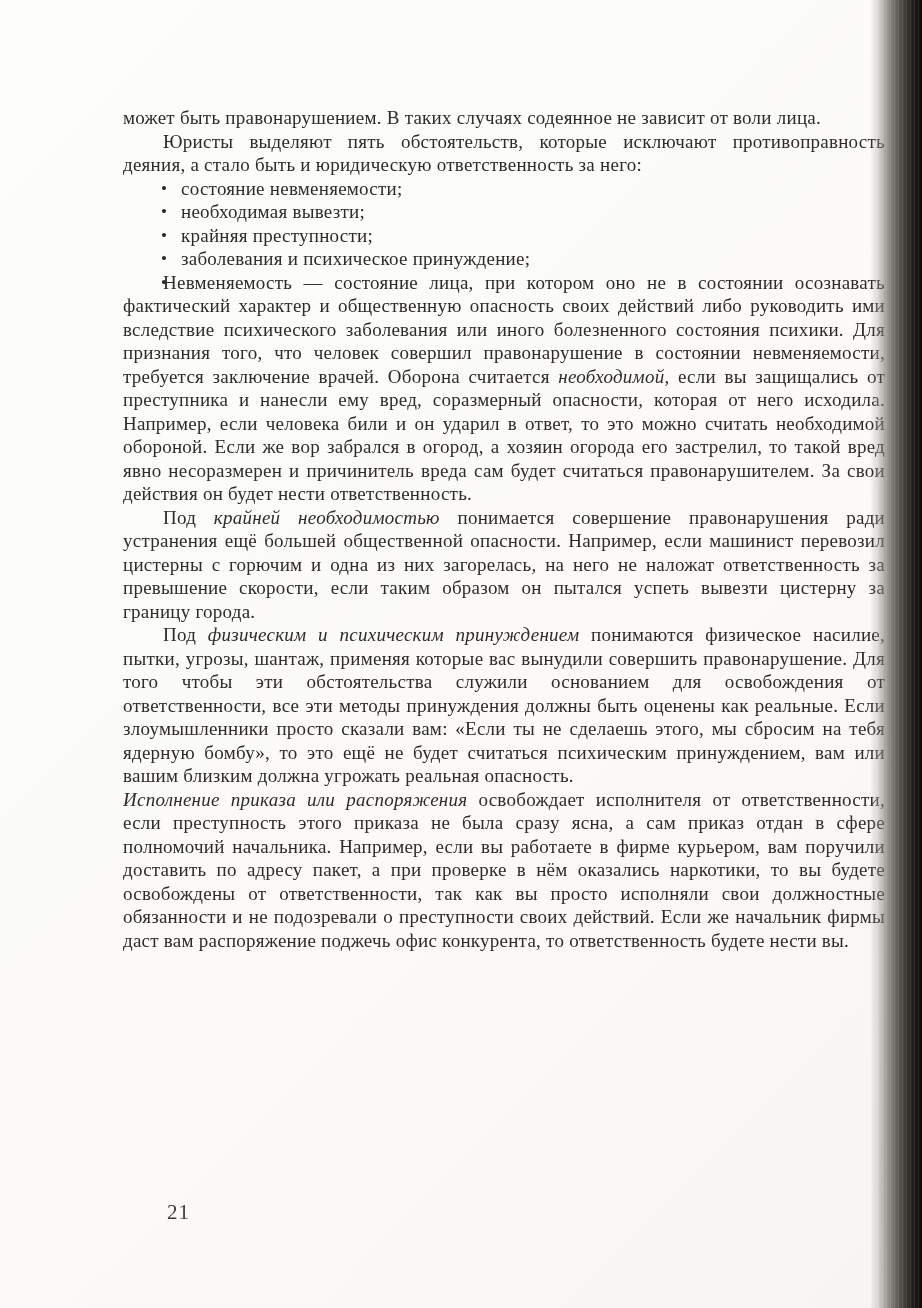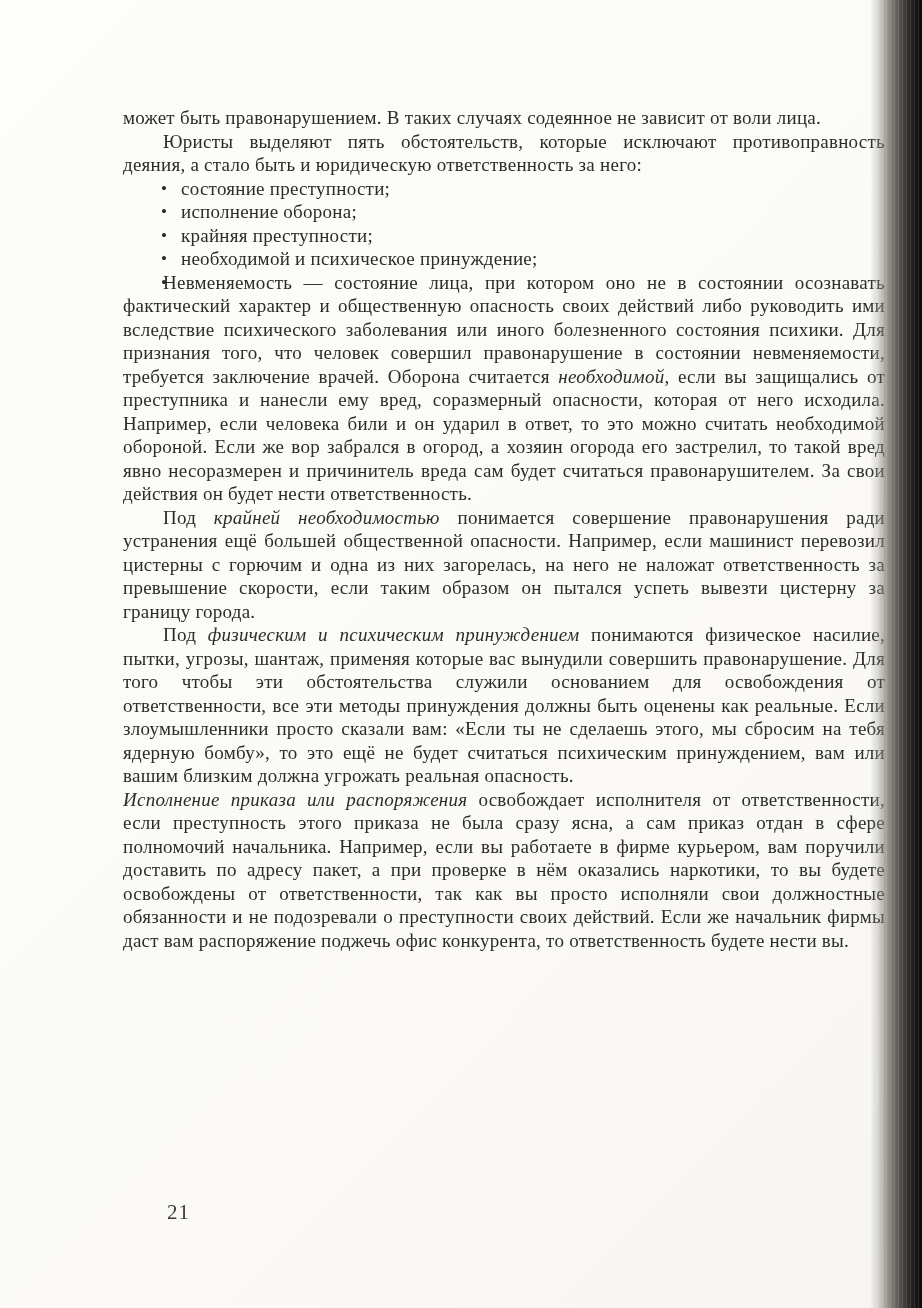--- a/index.html
+++ b/index.html
@@ -91,24 +91,24 @@
 </style>
 </head>
 <body>
 
 <div class="scan-page">
 
   <div class="text-block">
       <p class="para"><span>может быть правонарушением. В таких случаях содеянное не зависит от воли лица.</span></p>
       <p class="para indent"><span>Юристы выделяют пять обстоятельств, которые исключают противоправность деяния, а стало быть и юридическую ответственность за него:</span></p>
       <ul class="bullet-list">
-        <li><span class="bullet">•</span><span>состояние преступности;</span></li>
-        <li><span class="bullet">•</span><span>исполнение оборона;</span></li>
+        <li><span class="bullet">•</span><span>состояние невменяемости;</span></li>
+        <li><span class="bullet">•</span><span>необходимая вывезти;</span></li>
         <li><span class="bullet">•</span><span>крайняя преступности;</span></li>
-        <li><span class="bullet">•</span><span>необходимой и психическое принуждение;</span></li>
+        <li><span class="bullet">•</span><span>заболевания и психическое принуждение;</span></li>
         <li><span class="bullet">•</span></li>
       </ul>
       <p class="para indent"><span>Невменяемость — состояние лица, при котором оно не в состоянии осознавать фактический характер и общественную опасность своих действий либо руководить ими вследствие психического заболевания или иного болезненного состояния психики. Для признания того, что человек совершил правонарушение в состоянии невменяемости, требуется заключение врачей. Оборона считается </span><span class="em">необходимой</span><span>, если вы защищались от преступника и нанесли ему вред, соразмерный опасности, которая от него исходила. Например, если человека били и он ударил в ответ, то это можно считать необходимой обороной. Если же вор забрался в огород, а хозяин огорода его застрелил, то такой вред явно несоразмерен и причинитель вреда сам будет считаться правонарушителем. За свои действия он будет нести ответственность.</span></p>
       <p class="para indent"><span>Под </span><span class="em">крайней необходимостью</span><span> понимается совершение правонарушения ради устранения ещё большей общественной опасности. Например, если машинист перевозил цистерны с горючим и одна из них загорелась, на него не наложат ответственность за превышение скорости, если таким образом он пытался успеть вывезти цистерну за границу города.</span></p>
       <p class="para indent"><span>Под </span><span class="em">физическим и психическим принуждением</span><span> понимаются физическое насилие, пытки, угрозы, шантаж, применяя которые вас вынудили совершить правонарушение. Для того чтобы эти обстоятельства служили основанием для освобождения от ответственности, все эти методы принуждения должны быть оценены как реальные. Если злоумышленники просто сказали вам: «Если ты не сделаешь этого, мы сбросим на тебя ядерную бомбу», то это ещё не будет считаться психическим принуждением, вам или вашим близким должна угрожать реальная опасность.</span></p>
       <p class="para"><span class="em">Исполнение приказа или распоряжения</span><span> освобождает исполнителя от ответственности, если преступность этого приказа не была сразу ясна, а сам приказ отдан в сфере полномочий начальника. Например, если вы работаете в фирме курьером, вам поручили доставить по адресу пакет, а при проверке в нём оказались наркотики, то вы будете освобождены от ответственности, так как вы просто исполняли свои должностные обязанности и не подозревали о преступности своих действий. Если же начальник фирмы даст вам распоряжение поджечь офис конкурента, то ответственность будете нести вы.</span></p>
     </div>
 
   <div class="page-number">21</div>
 

